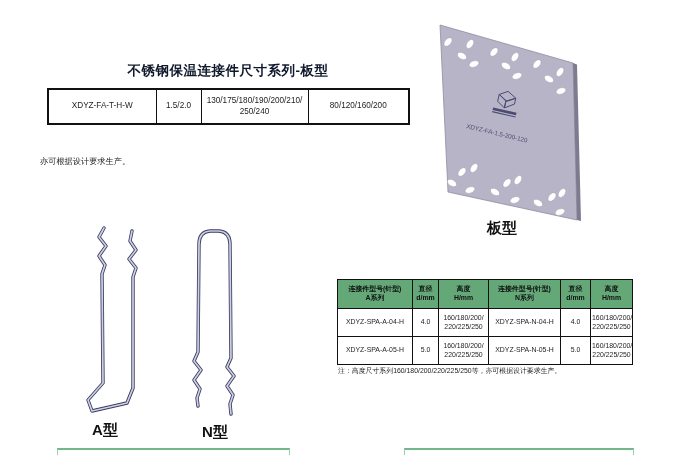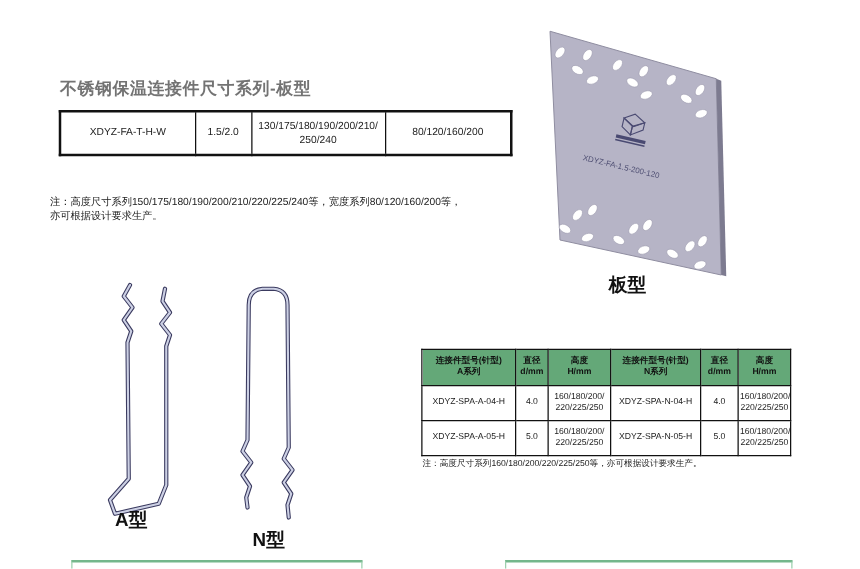--- a/index.html
+++ b/index.html
@@ -1,21 +1,21 @@
 <!DOCTYPE html>
 <html><head>
 <meta charset="utf-8">
 <style>
   html,body{margin:0;padding:0;background:#fff;}
   #root{
     position:relative;width:688px;height:455px;overflow:hidden;background:#fff;
     font-family:"Liberation Sans","DejaVu Sans",sans-serif;color:#1c1c1c;
   }
   .abs{position:absolute;}
-  .sec-title{font-weight:bold;text-align:left;color:#737373;letter-spacing:0.5px;}
+  .sec-title{font-weight:bold;text-align:center;color:#0f172a;letter-spacing:0.5px;}
   #title1{left:48px;top:62px;width:360px;font-size:13.5px;}
   #title2{left:337px;top:261px;width:295px;font-size:11px;}
 
   table{border-collapse:collapse;table-layout:fixed;background:#fff;}
   td,th{text-align:center;vertical-align:middle;padding:0 1px;overflow:hidden;}
   .l{display:block;line-height:1.3;}
 
   #plate-table{left:47px;top:88px;width:361px;border:2.5px solid #111;}
   #plate-table th{background:#64a878;border:1.5px solid #111;border-bottom:2px solid #111;
     height:31px;font-size:9px;font-weight:bold;color:#111;}
@@ -25,21 +25,21 @@
   #note1{left:40px;top:157px;width:382px;font-size:8.2px;line-height:1.28;}
   #note2{left:338px;top:366px;width:300px;font-size:6.9px;}
 
   #pin-table{left:337px;top:279px;width:295px;border:1.5px solid #111;}
   #pin-table th{background:#64a878;border:1px solid #111;height:28px;
     font-size:6.9px;font-weight:bold;color:#111;line-height:1.25;}
   #pin-table td{border:1px solid #111;height:27px;font-size:6.9px;}
 
   .fig-label{font-weight:bold;text-align:center;font-size:15px;color:#111;}
   #caption-plate{left:478px;top:219px;width:48px;}
-  #label-a{left:85px;top:407px;width:40px;}
+  #label-a{left:85px;top:421px;width:40px;}
   #label-n{left:195px;top:423px;width:40px;}
 
   .cut-box{background:#fff;border:1.5px solid #9ccfae;border-top:2.5px solid #74b78c;height:14px;}
   #cut-box-left{left:57px;top:448px;width:231px;}
   #cut-box-right{left:404px;top:448px;width:228px;}
 
   svg{display:block;}
 </style>
 </head>
 <body>
@@ -68,21 +68,20 @@
         <span class="l">250/240</span>
           </td>
       <td>
         <span class="l">80/120/160/200</span>
           </td>
     </tr>
   </tbody>
     </table>
 
   <div id="note1" class="abs note">
-    <span class="l">注：高度尺寸系列150/175/180/190/200/210/220/225/240等，宽度系列80/120/160/200等，</span>
     <span class="l">亦可根据设计要求生产。</span>
   </div>
 
   <svg class="abs" style="left:430px;top:15px;" width="155" height="212" viewBox="430 15 155 212">
 
     <polygon points="440,25 573,63 577,220 448,192" fill="#b6b4c6" stroke="#8f8da0" stroke-width="0.8"></polygon>
 
     <polygon points="573,63 577,64.5 581,221 577,220" fill="#7d7b90"></polygon>
 
     <g fill="#ffffff" stroke="#9a98ac" stroke-width="0.4">

